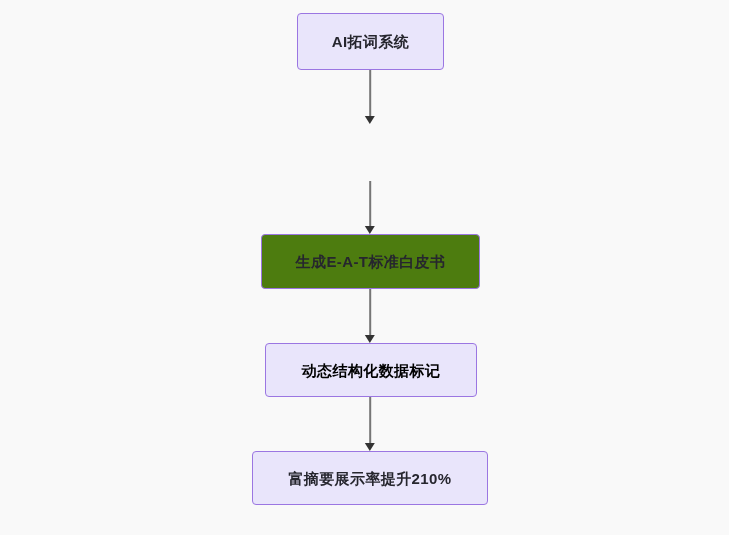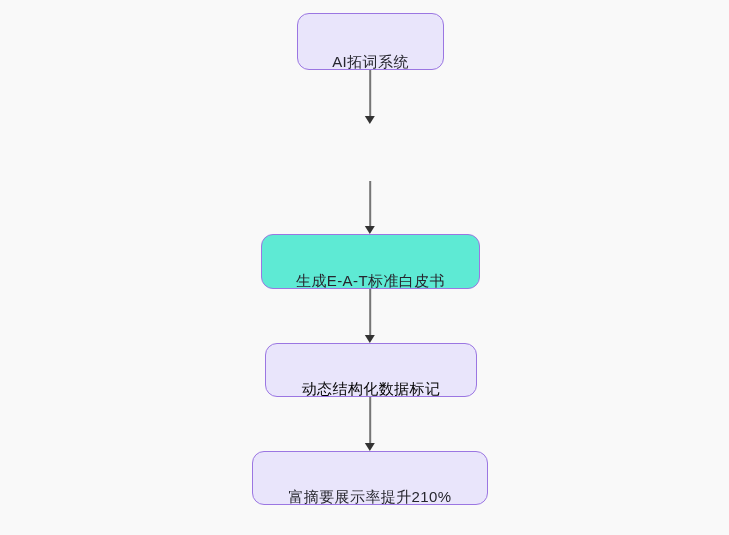--- a/index.html
+++ b/index.html
@@ -17,29 +17,30 @@
     position: relative;
     width: 729px;
     height: 535px;
     background: #f9f9f9;
   }
   .node {
     position: absolute;
     box-sizing: border-box;
     background: #e9e5fb;
     border: 1.7px solid #9b76e2;
-    border-radius: 12px;
+    border-radius: 4px;
     display: flex;
-    align-items: flex-end;
+    align-items: center;
     justify-content: center;
     color: #26262e;
     font-size: 15px;
     letter-spacing: 0.4px;
     white-space: nowrap;
     line-height: 1;
+    font-weight: bold;
   }
   .node-label {
     display: block;
     transform: translateY(-0.5px);
   }
   .edge {
     position: absolute;
     width: 0;
     height: 0;
   }
@@ -80,21 +81,21 @@
     <div class="edge-head" style="top: 46px; border-top-color: rgb(51, 51, 51);"></div>
   </div>
   <div class="edge" style="left: 370px; top: 397px;">
     <div class="edge-line" style="height: 46px; background: rgb(118, 118, 118);"></div>
     <div class="edge-head" style="top: 46px; border-top-color: rgb(51, 51, 51);"></div>
   </div>
 
   <div class="node" style="left: 297px; top: 13px; width: 147px; height: 57px; background: rgb(233, 229, 251); border-color: rgb(155, 118, 226); color: rgb(38, 38, 46);">
     <span class="node-label">AI拓词系统</span>
   </div>
-  <div class="node" style="left: 261px; top: 234px; width: 219px; height: 55px; background: #5eead4; border-color: rgb(155, 118, 226); color: rgb(38, 38, 46);">
+  <div class="node" style="left: 261px; top: 234px; width: 219px; height: 55px; background: #4d7c0f; border-color: rgb(155, 118, 226); color: rgb(38, 38, 46);">
     <span class="node-label">生成E-A-T标准白皮书</span>
   </div>
   <div class="node" style="left: 265px; top: 343px; width: 212px; height: 54px; background: rgb(233, 229, 251); border-color: rgb(155, 118, 226); color: #000000;">
     <span class="node-label">动态结构化数据标记</span>
   </div>
   <div class="node" style="left: 252px; top: 451px; width: 236px; height: 54px; background: rgb(233, 229, 251); border-color: rgb(155, 118, 226); color: rgb(38, 38, 46);">
     <span class="node-label">富摘要展示率提升210%</span>
   </div>
 
 </div>

